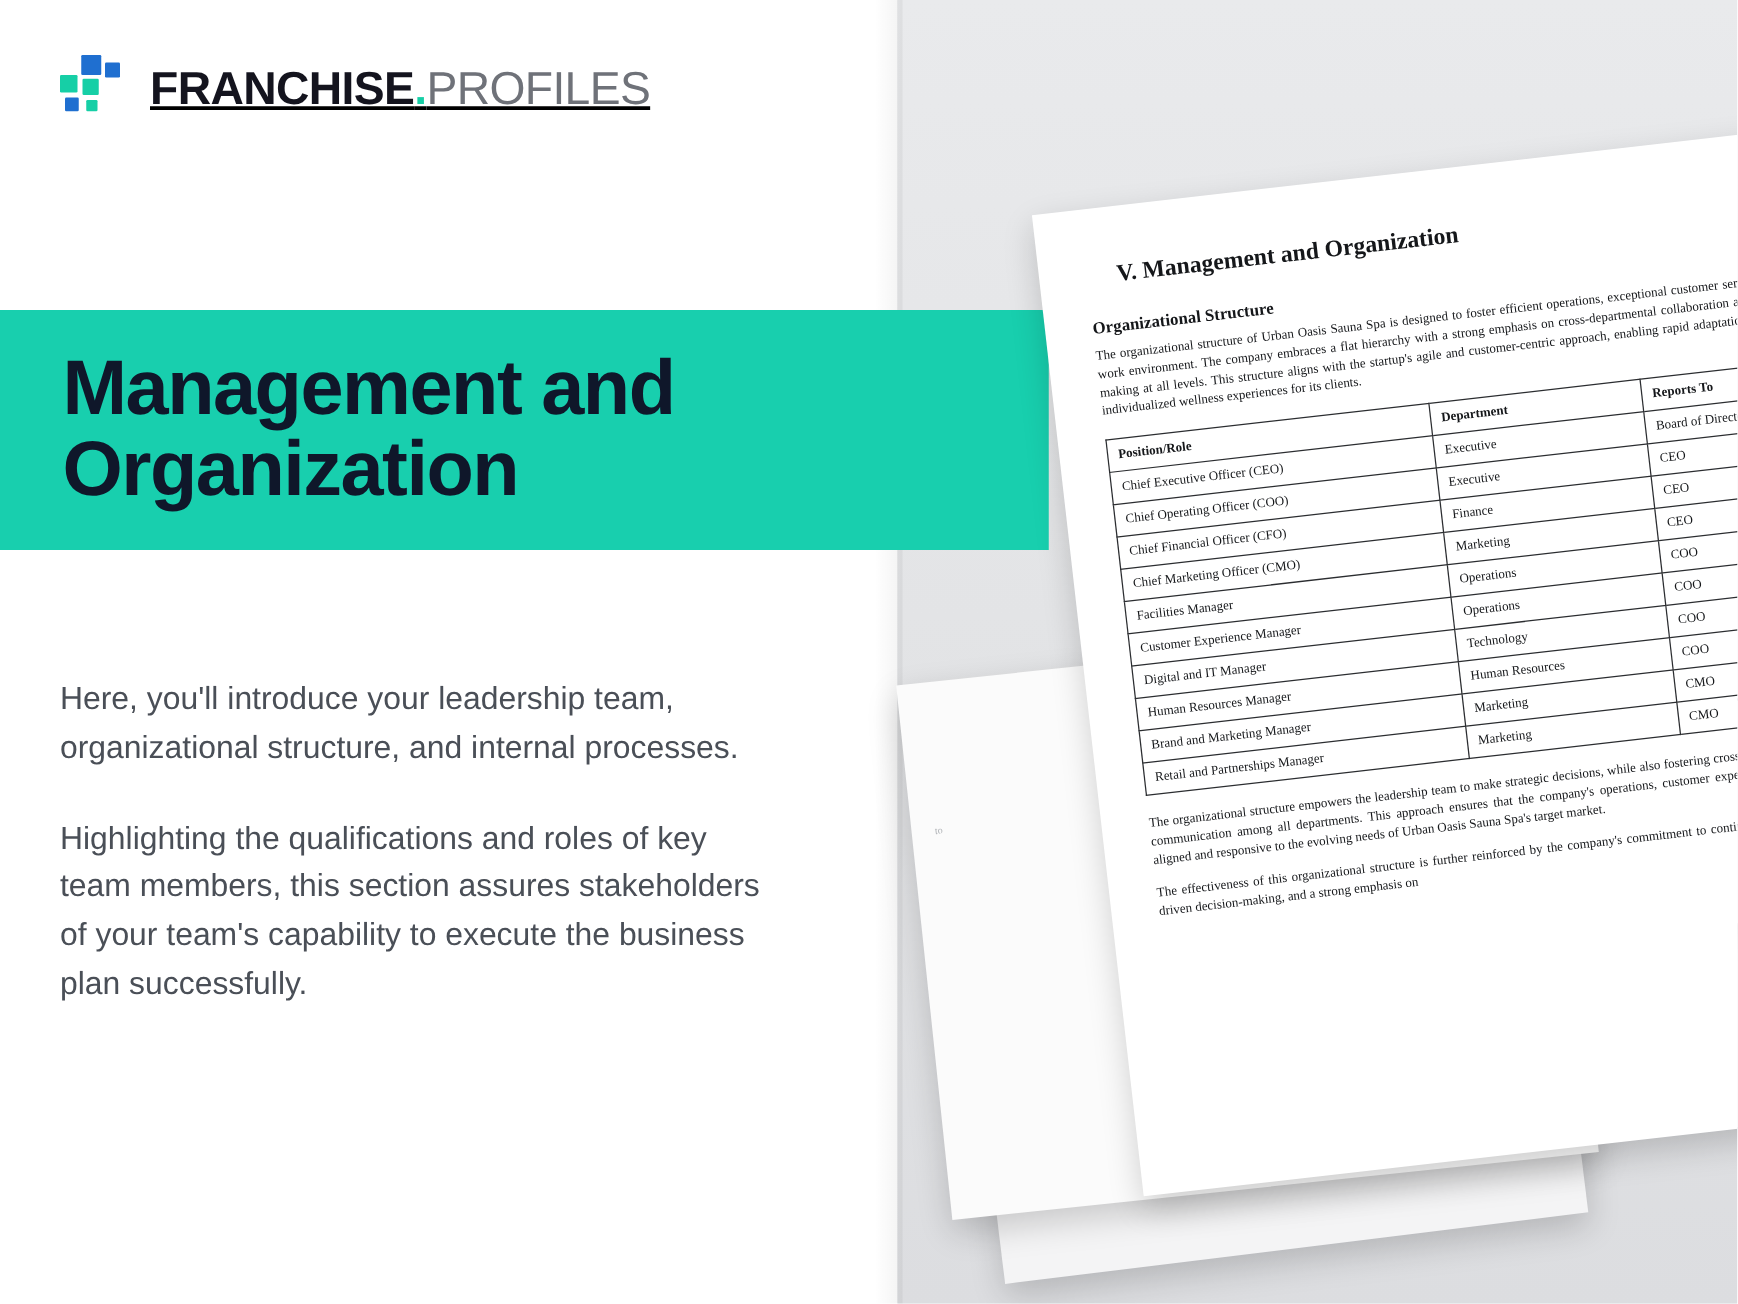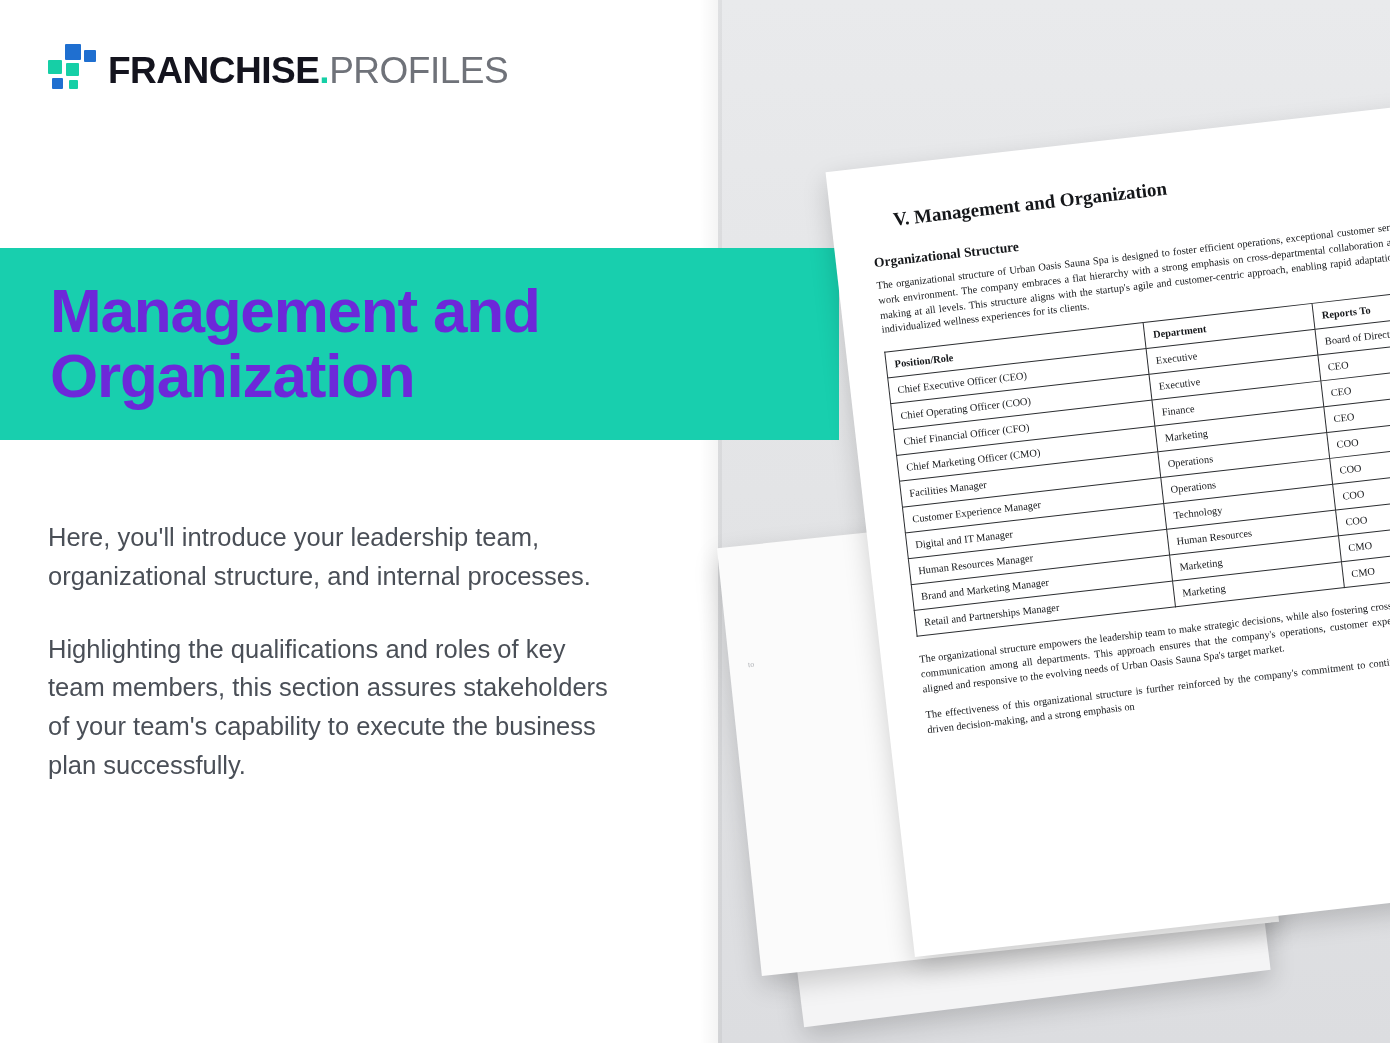--- a/index.html
+++ b/index.html
@@ -47,21 +47,22 @@
     background: linear-gradient(90deg, rgba(0,0,0,0) 0%, rgba(0,0,0,0.05) 100%);
   }
 
   
   .logo {
     position: absolute;
     left: 48px;
     top: 44px;
     display: flex;
     align-items: center;
-    gap: 4px;
+    gap: 16px;
+    text-decoration: underline;
   }
   .logo-mark {
     position: relative;
     width: 56px;
     height: 52px;
   }
   .logo-mark span {
     position: absolute;
     display: block;
   }
@@ -97,30 +98,30 @@
     background: #18cfae;
   }
   .title-band h1 {
     position: absolute;
     left: 50px;
     top: 30px;
     margin: 0;
     font-size: 62px;
     line-height: 1.05;
     font-weight: bold;
-    color: #6d28d9;
+    color: #0f172a;
     letter-spacing: -1.2px;
     max-width: 640px;
   }
 
   
   .body-copy {
     position: absolute;
     left: 48px;
-    top: 518px;
+    top: 540px;
     width: 580px;
     color: #4a4f57;
     font-size: 25.5px;
     line-height: 1.52;
   }
   .body-copy p {
     margin: 0 0 34px 0;
   }
   .body-copy p:last-child {
     margin-bottom: 4px;

